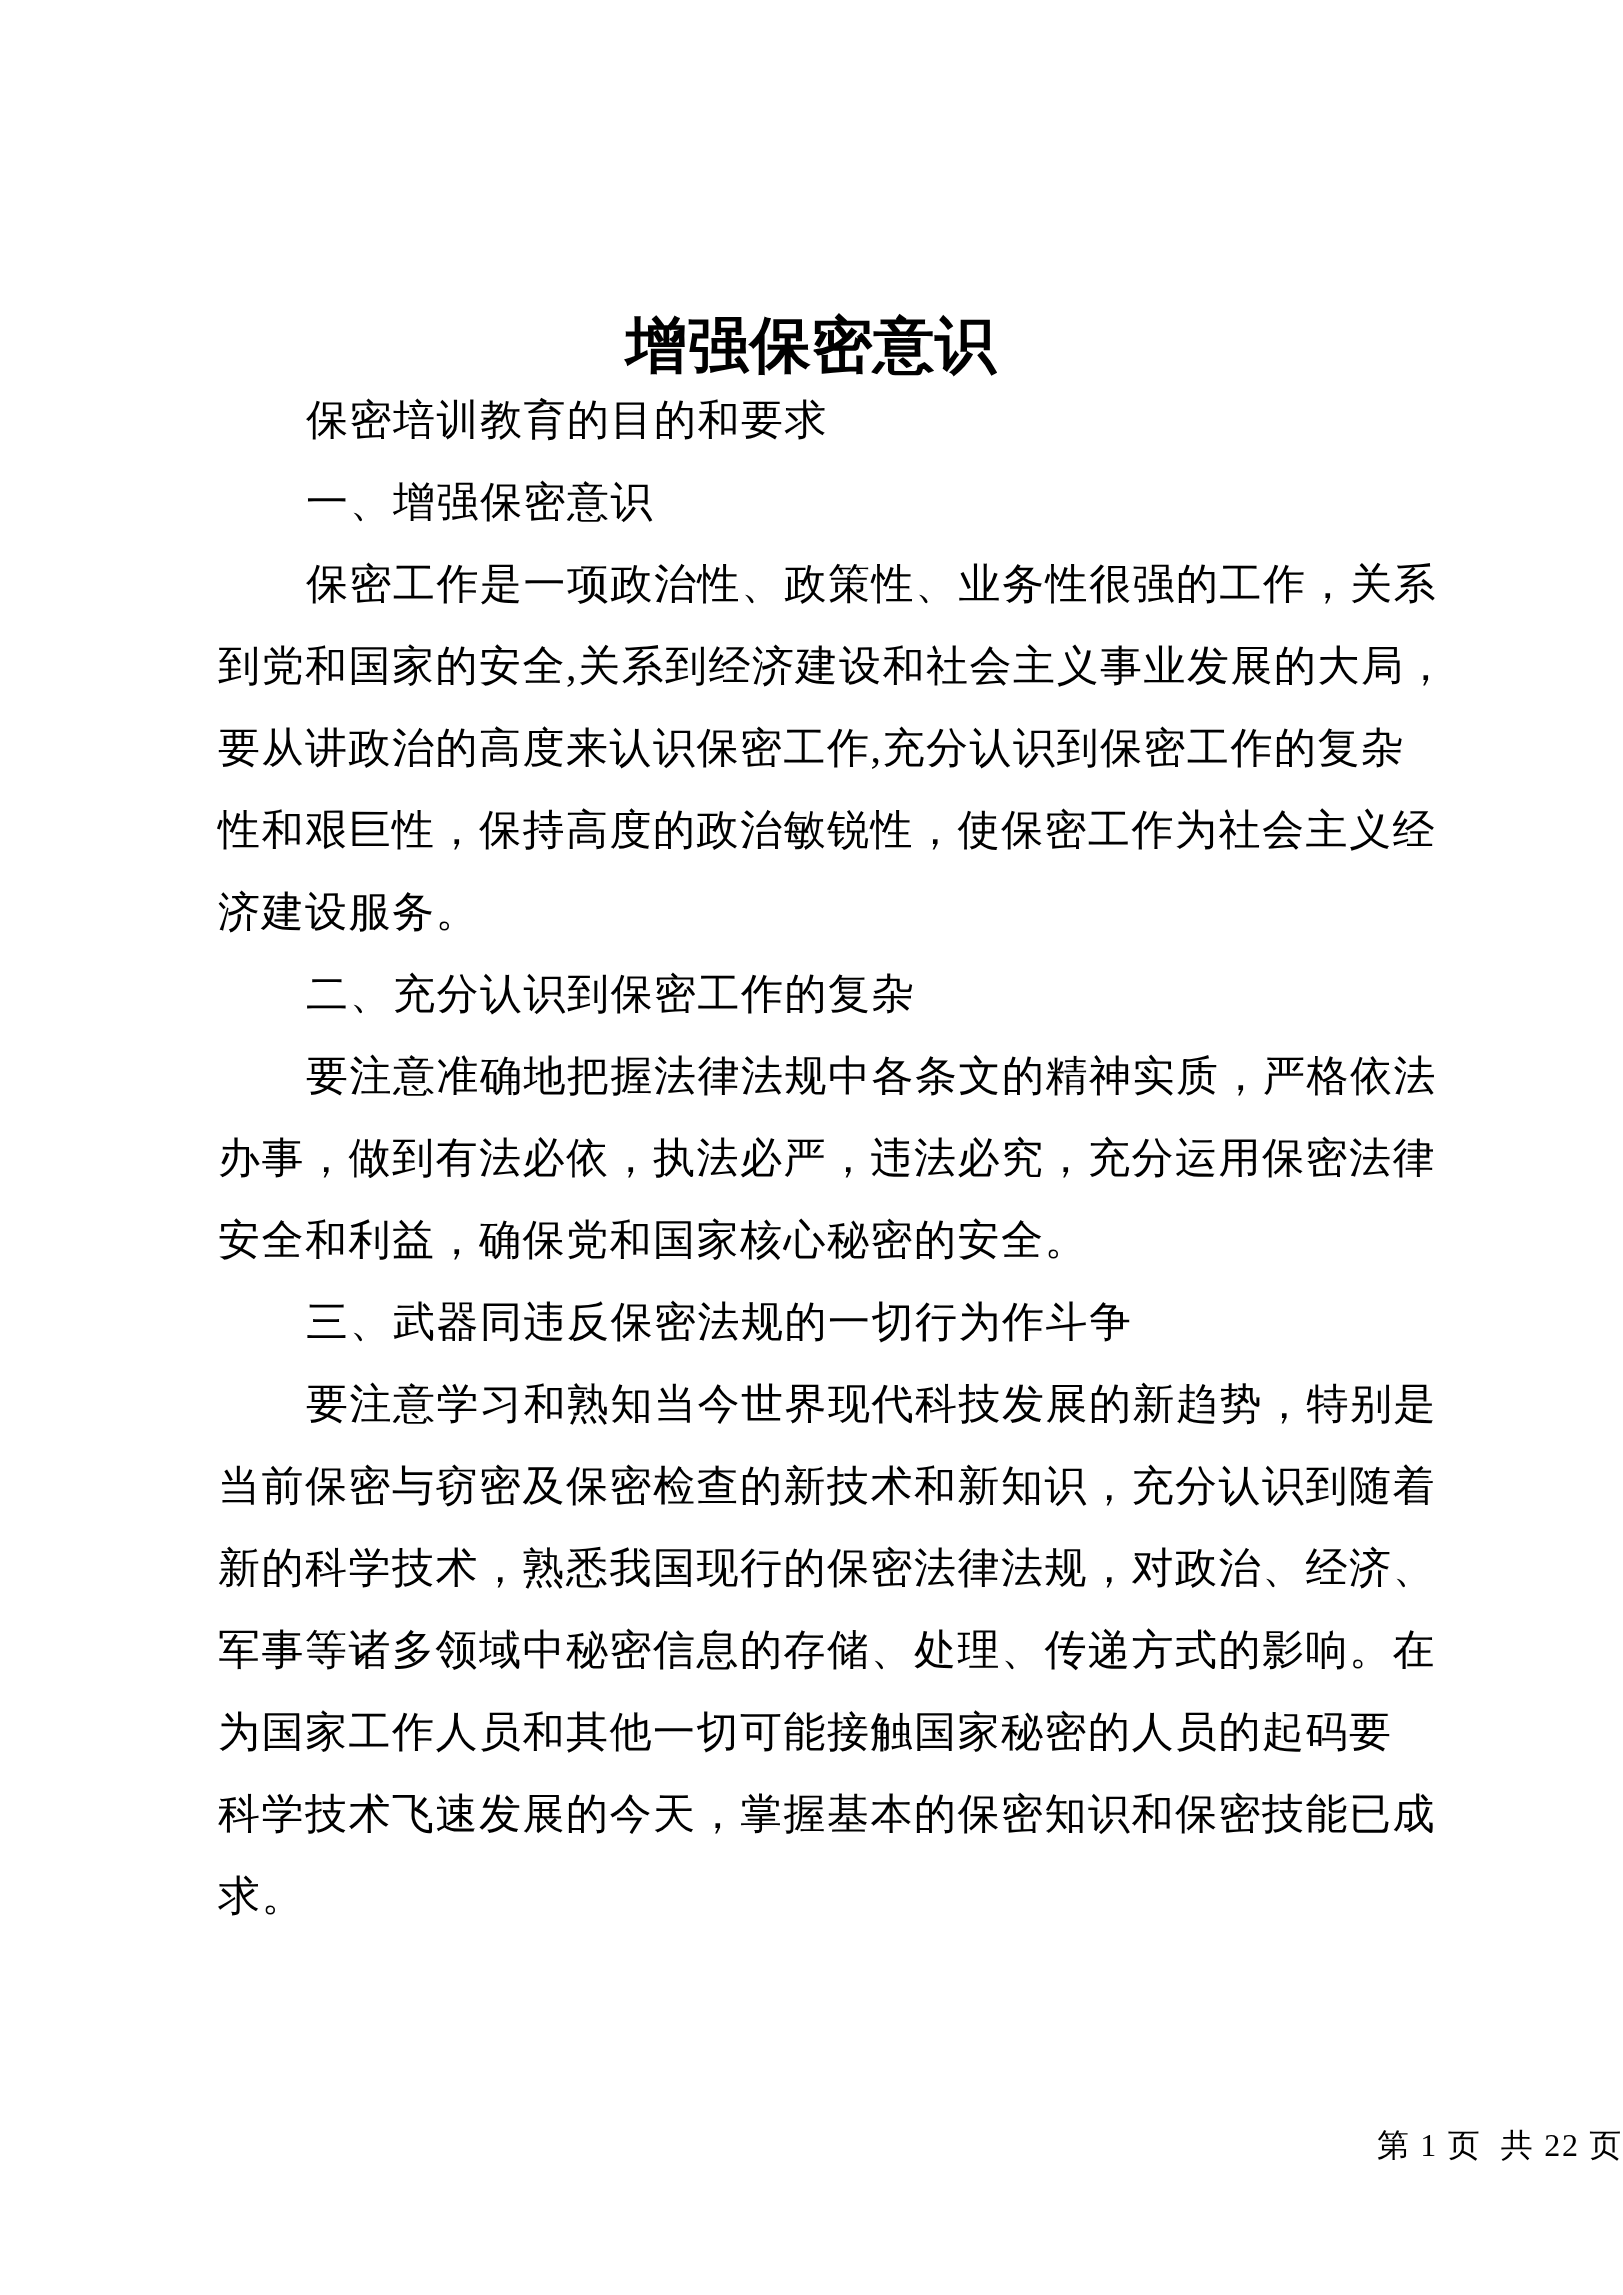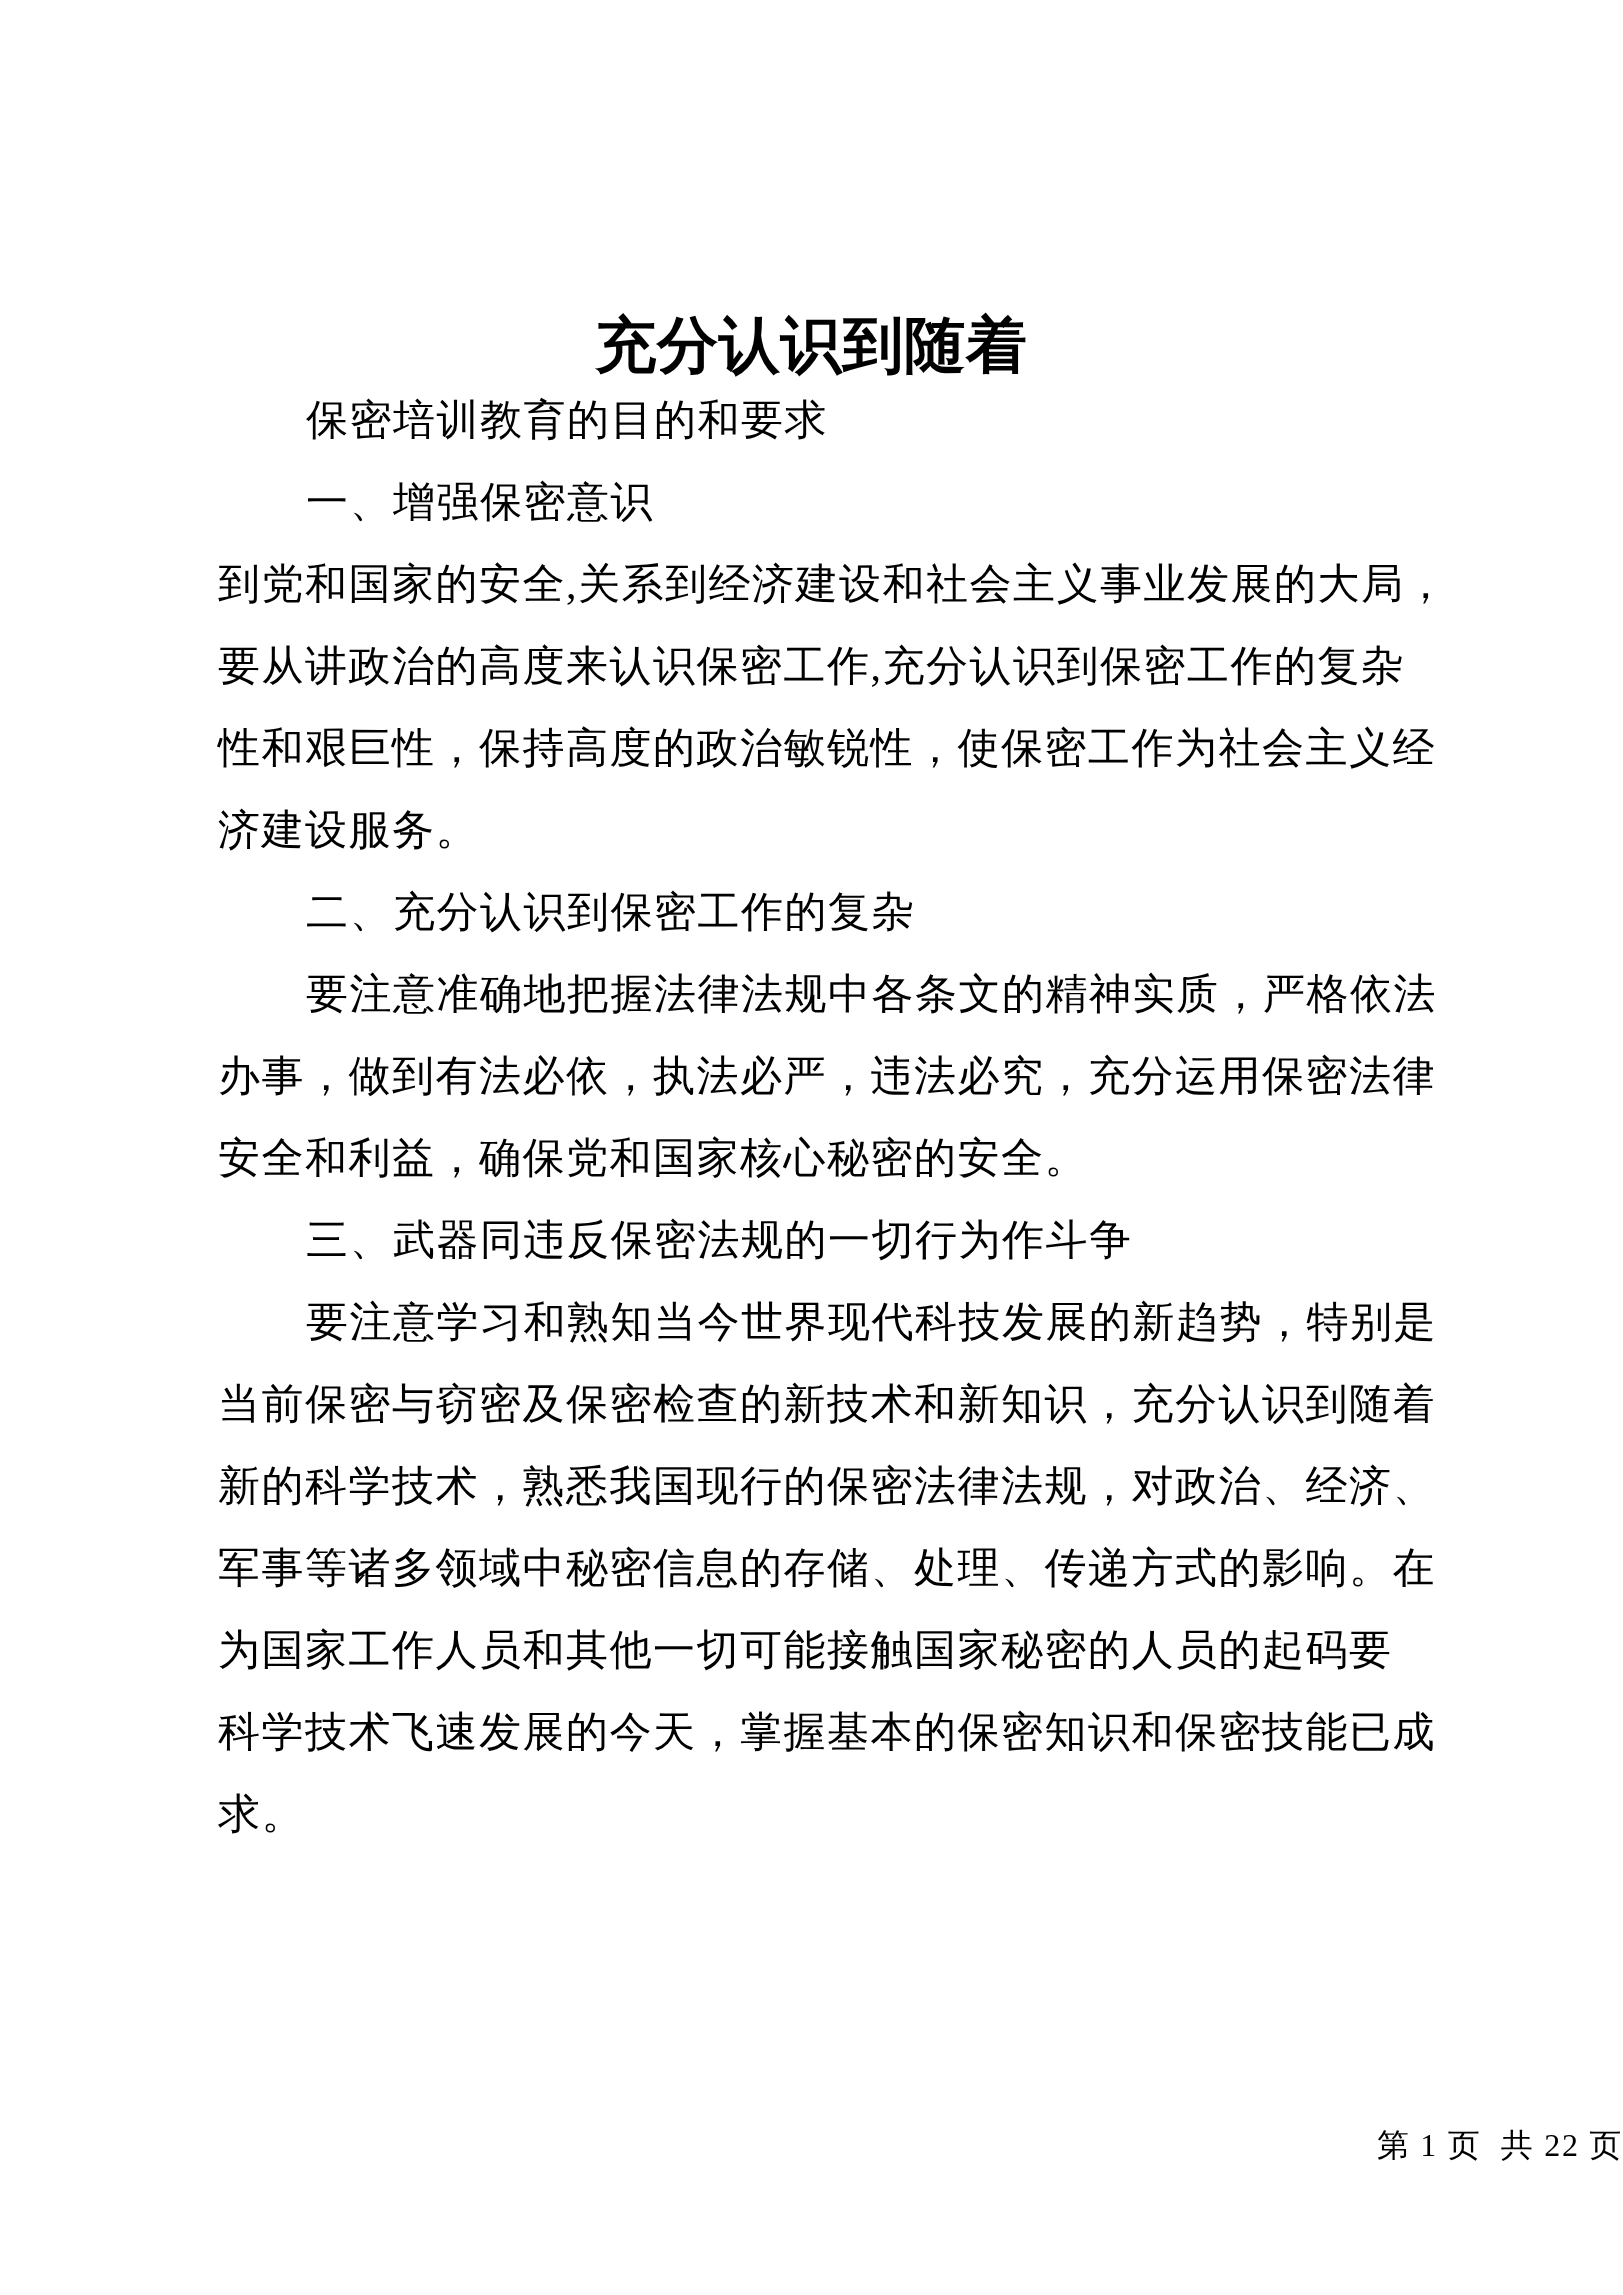--- a/index.html
+++ b/index.html
@@ -56,25 +56,26 @@
   }
   .page-footer span {
     white-space: pre;
     letter-spacing: 1.7px;
   }
 </style>
 </head>
 <body>
 
 <div class="page">
-  <h1 class="doc-title">充分认识到随着</h1>
+  <h1 class="doc-title">增强保密意识</h1>
 
   <div class="doc-body" id="doc-body">
       <div class="line indent">保密培训教育的目的和要求</div>
       <div class="line indent">一、增强保密意识</div>
+      <div class="line indent">保密工作是一项政治性、政策性、业务性很强的工作，关系</div>
       <div class="line">到党和国家的安全,关系到经济建设和社会主义事业发展的大局，</div>
       <div class="line">要从讲政治的高度来认识保密工作,充分认识到保密工作的复杂</div>
       <div class="line">性和艰巨性，保持高度的政治敏锐性，使保密工作为社会主义经</div>
       <div class="line">济建设服务。</div>
       <div class="line indent">二、充分认识到保密工作的复杂</div>
       <div class="line indent">要注意准确地把握法律法规中各条文的精神实质，严格依法</div>
       <div class="line">办事，做到有法必依，执法必严，违法必究，充分运用保密法律</div>
       <div class="line">安全和利益，确保党和国家核心秘密的安全。</div>
       <div class="line indent">三、武器同违反保密法规的一切行为作斗争</div>
       <div class="line indent">要注意学习和熟知当今世界现代科技发展的新趋势，特别是</div>

